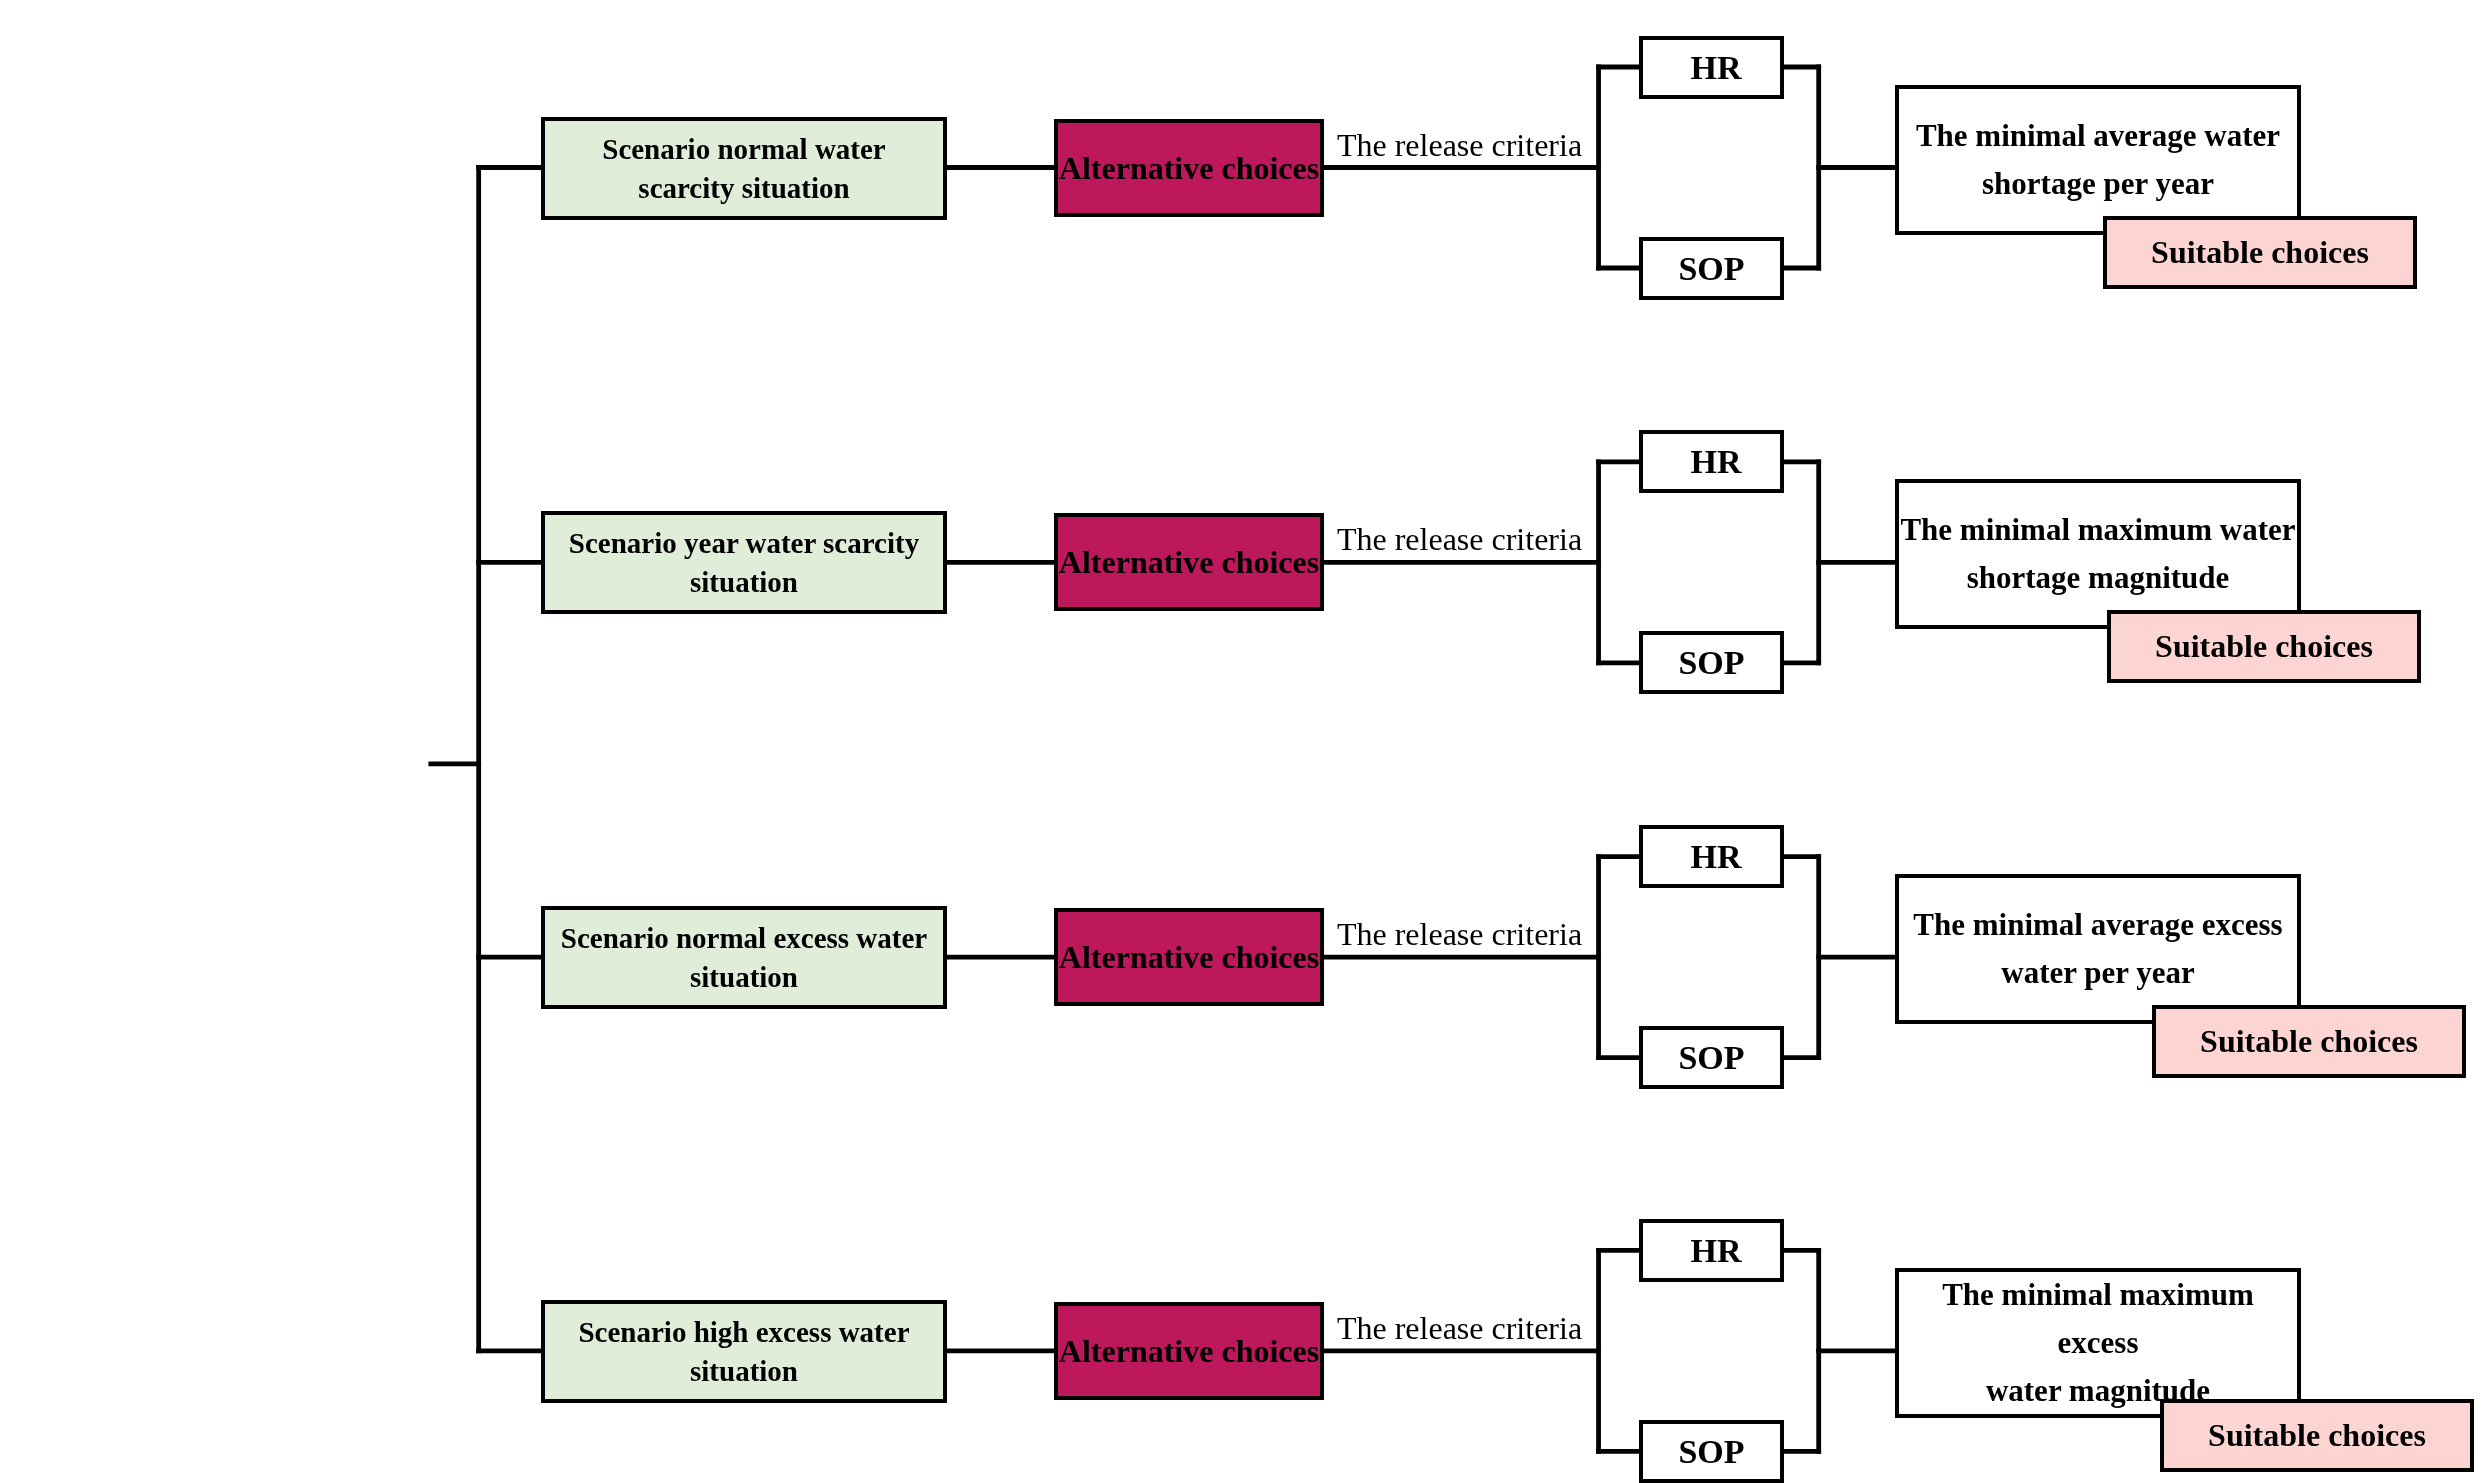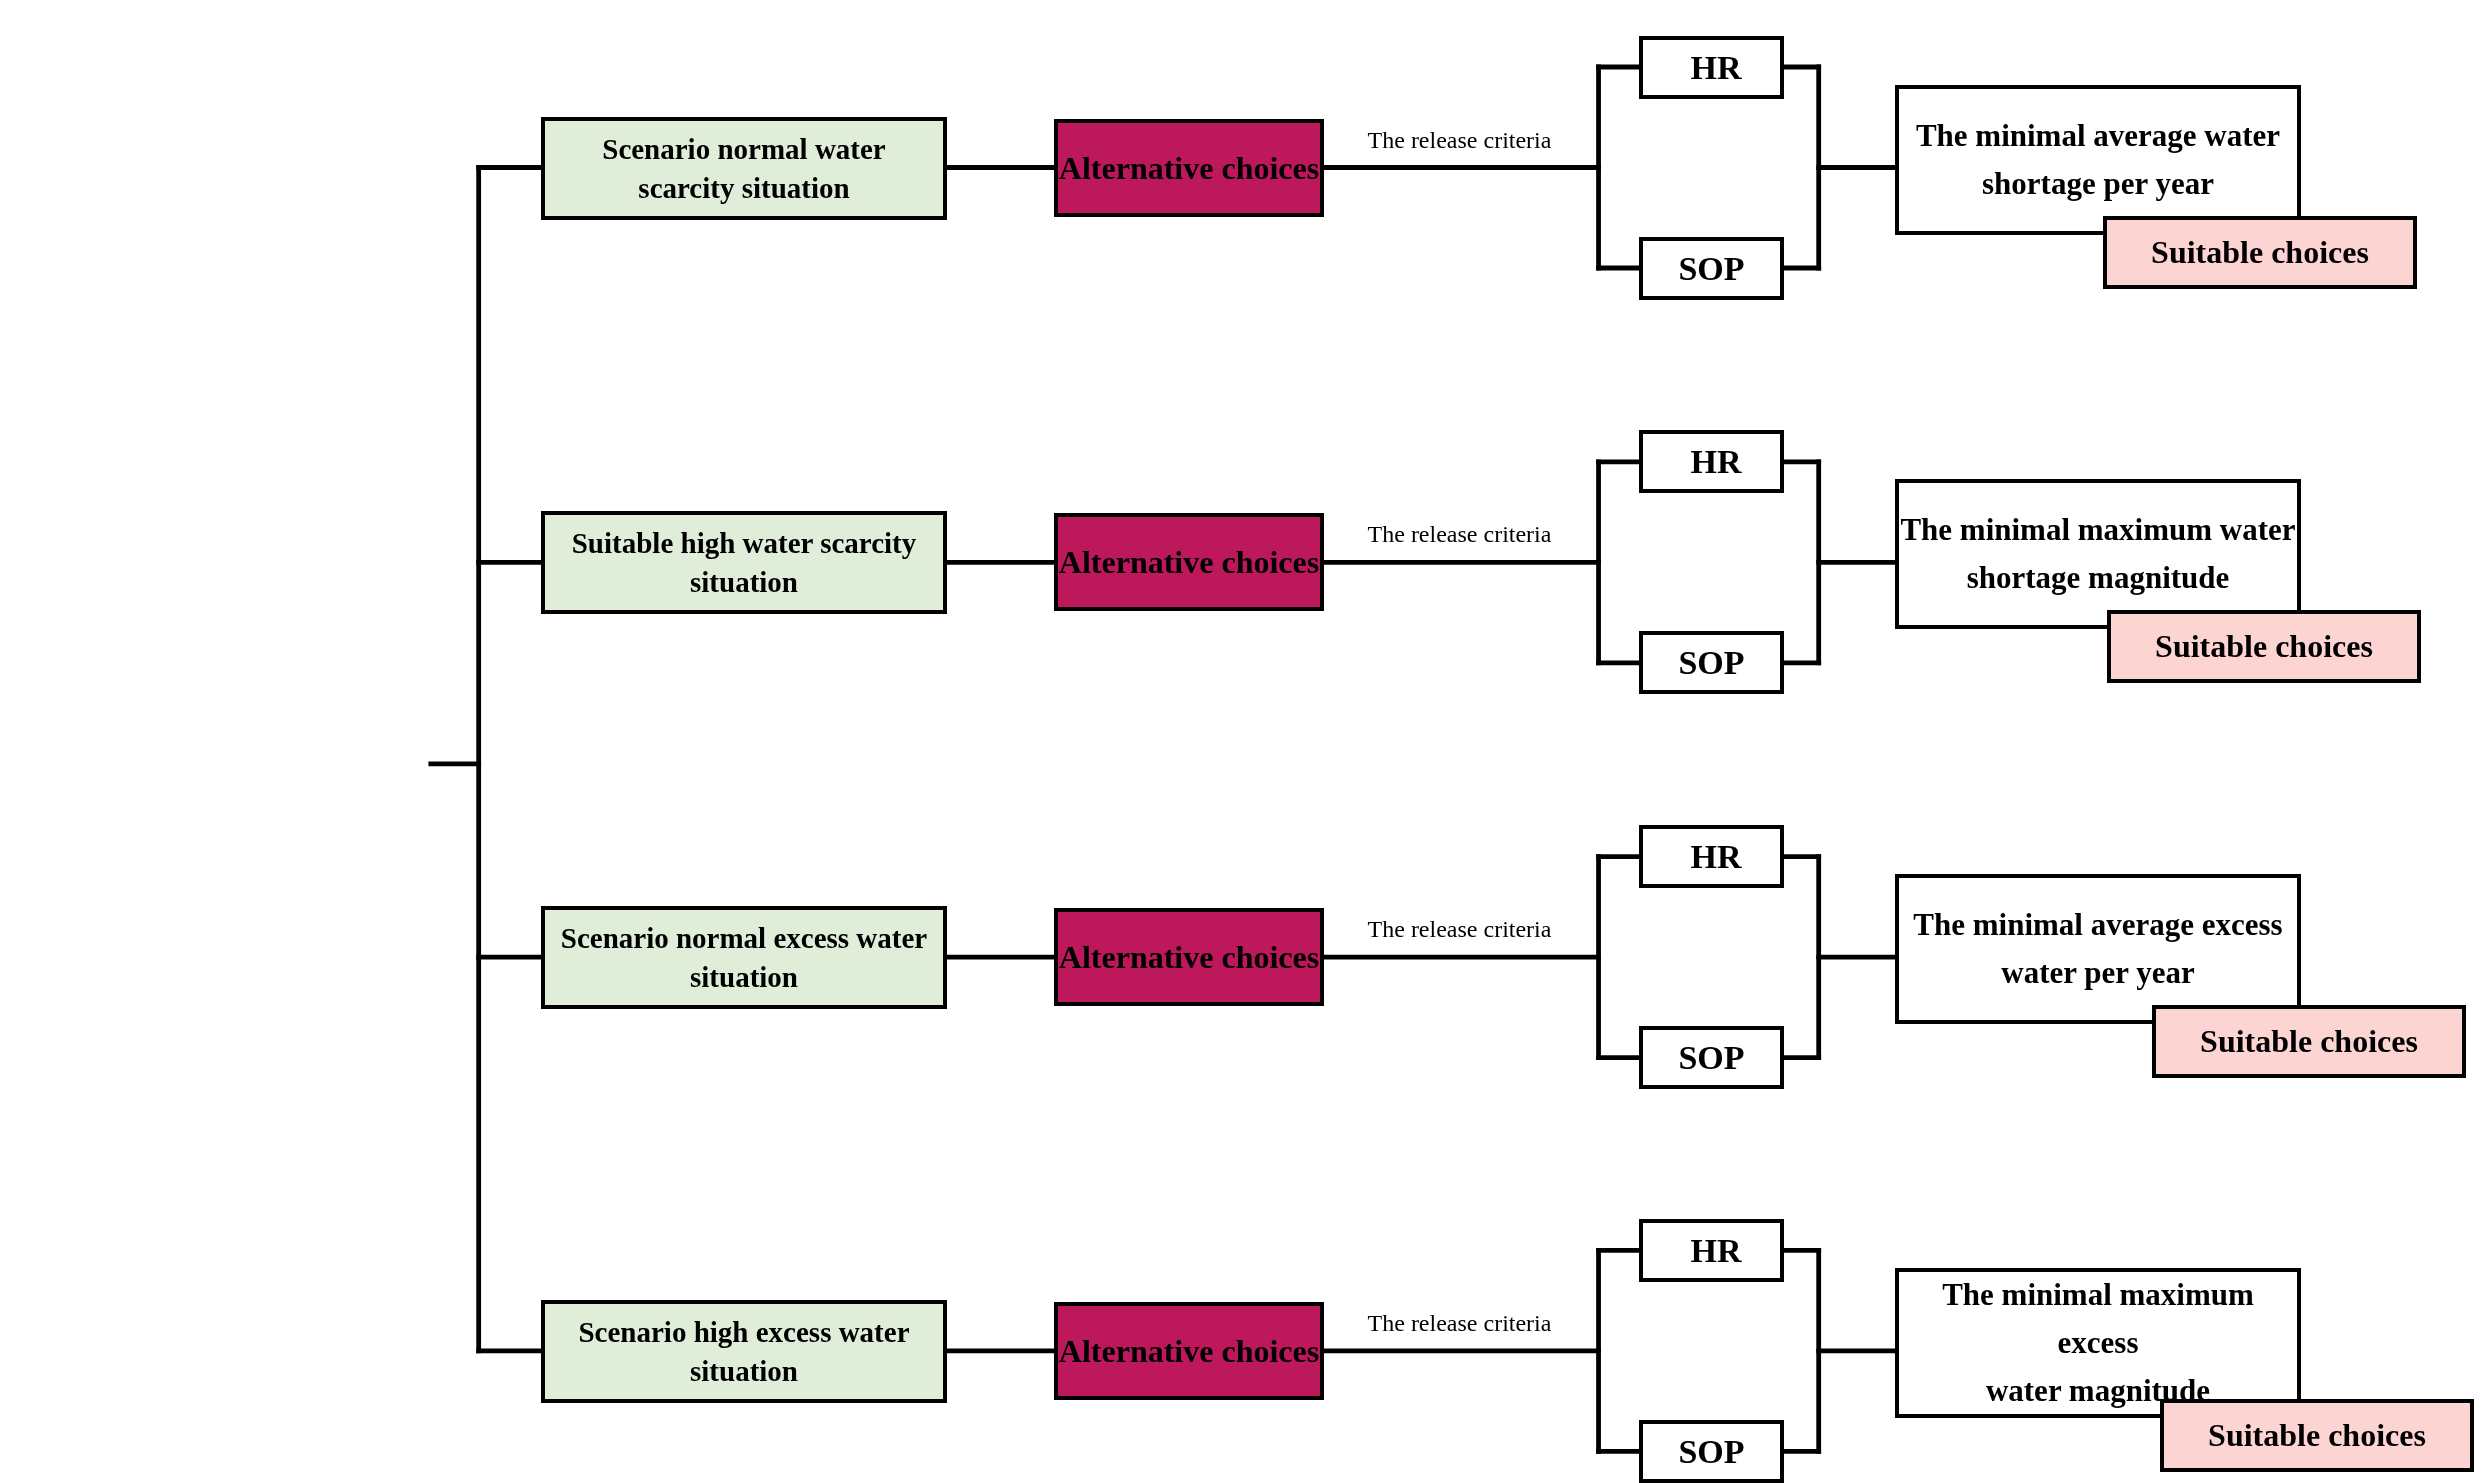--- a/index.html
+++ b/index.html
@@ -54,21 +54,21 @@
   .alt-box {
     left: 1054px; top: calc(var(--y) - 49px);
     width: 270px; height: 98px;
     background: #be185d;
     font-size: 32px;
   }
   .release-label {
     position: absolute;
     left: 1316px; top: calc(var(--y) - 41px);
     width: 287px;
-    font-size: 24px;
+    font-size: 32px;
     font-weight: normal;
     text-align: center;
     white-space: nowrap;
     z-index: 2;
   }
   .hr-box {
     left: 1639px; top: calc(var(--y) - 132px);
     width: 145px; height: 63px;
     background: #ffffff;
     font-size: 34px;
@@ -161,21 +161,21 @@
     <div class="box alt-box">Alternative choices</div>
     <div class="release-label">The release criteria</div>
     <div class="box hr-box">HR</div>
     <div class="box sop-box">SOP</div>
     <div class="box criterion-box">The minimal average water
 shortage per year</div>
     <div class="box suitable-box">Suitable choices</div>
   </div>
 
   <div style="--y:562px; --px:2107px;">
-    <div class="box scenario-box">Suitable high water scarcity
+    <div class="box scenario-box">Scenario year water scarcity
 situation</div>
     <div class="box alt-box">Alternative choices</div>
     <div class="release-label">The release criteria</div>
     <div class="box hr-box">HR</div>
     <div class="box sop-box">SOP</div>
     <div class="box criterion-box">The minimal maximum water
 shortage magnitude</div>
     <div class="box suitable-box">Suitable choices</div>
   </div>
 

